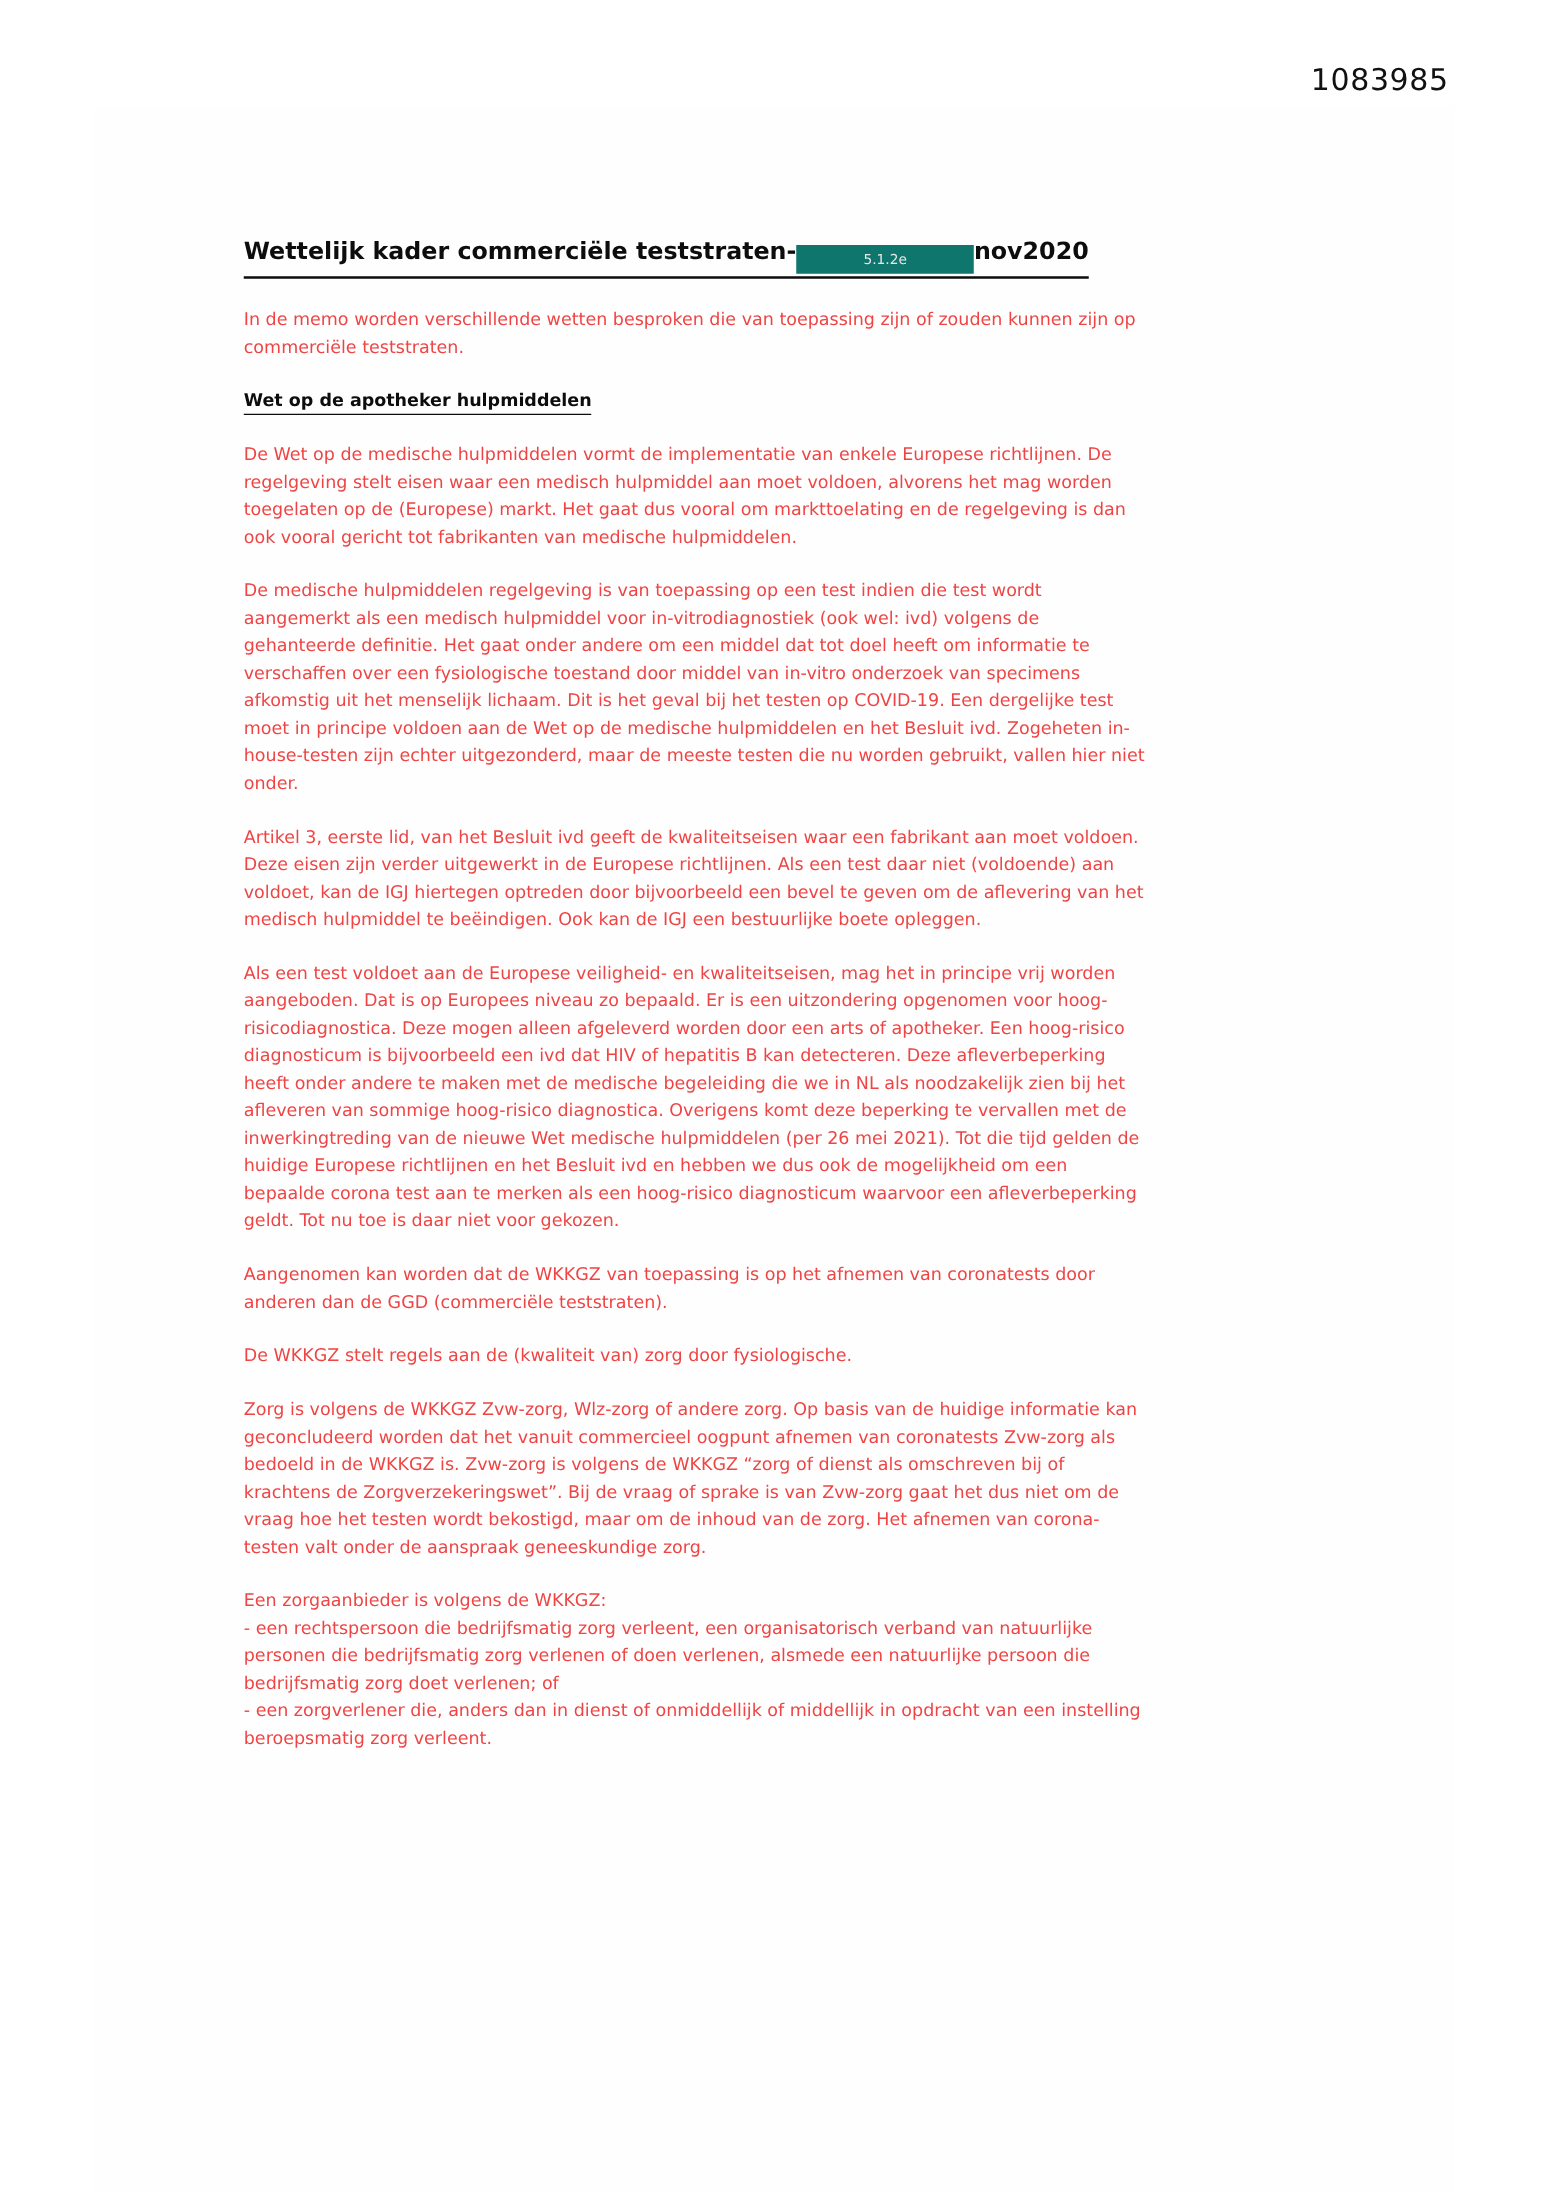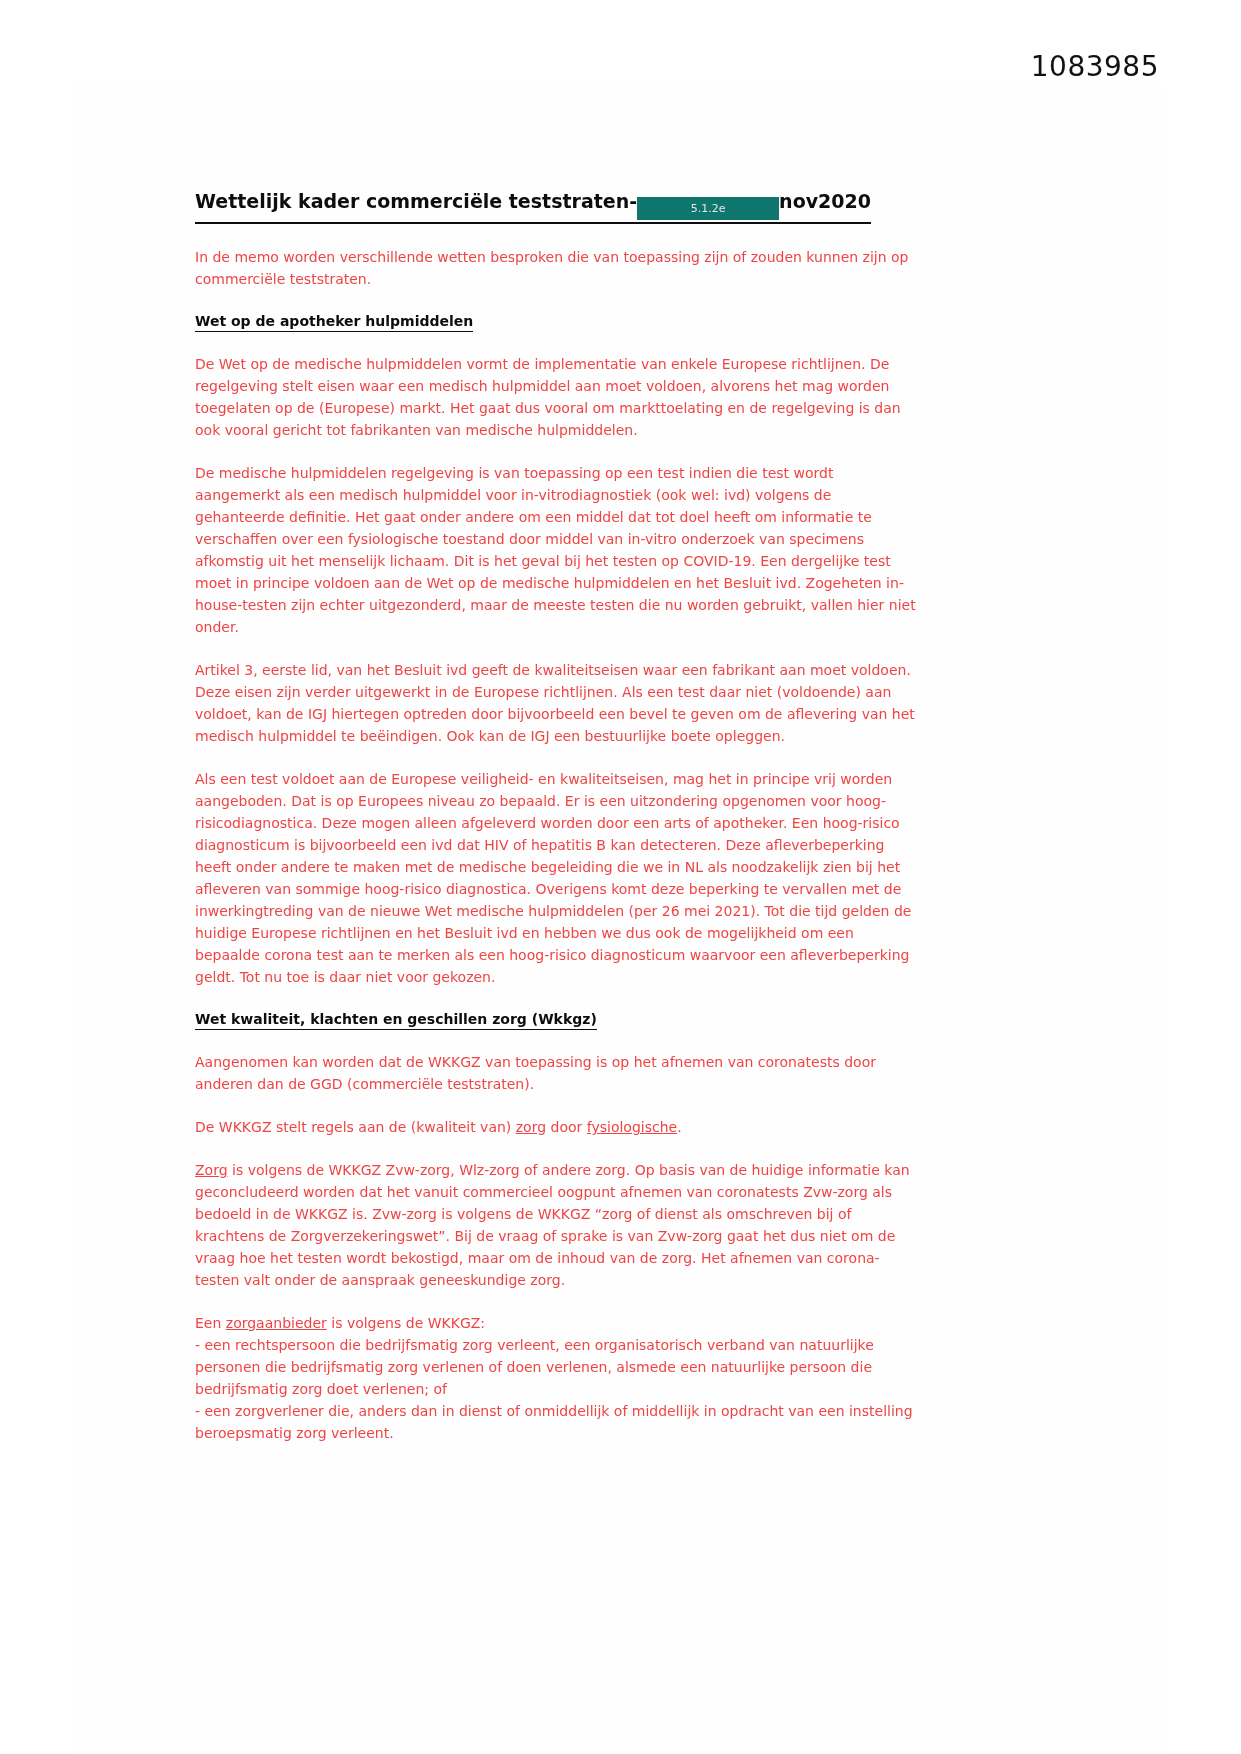--- a/index.html
+++ b/index.html
@@ -8,21 +8,21 @@
     background:#ffffff;
     font-family:"DejaVu Sans","Liberation Sans",sans-serif;
     color:#1c1c1c;
   }
   .scan-page{
     position:absolute;left:75px;top:85px;width:1088px;height:1669px;
     background:#fefefe;
   }
   .doc-number{
     position:absolute;top:50px;right:82px;
-    font-size:28px;color:#111;letter-spacing:0.5px;
+    font-size:24px;color:#111;letter-spacing:0.5px;
   }
   .content{
     position:absolute;left:195px;top:190px;width:724px;
   }
   .doc-title{
     display:inline-block;
     font-size:19px;font-weight:bold;color:#0d0d0d;
     border-bottom:2px solid #0d0d0d;
     padding-bottom:2px;margin:0 0 22px 0;
     white-space:nowrap;
@@ -38,21 +38,21 @@
     font-size:14px;font-weight:bold;color:#0d0d0d;
     border-bottom:1.5px solid #0d0d0d;
     padding-bottom:2px;margin:0 0 21px 0;
   }
   .heading-row{margin:0;}
   .para{
     font-size:14px;line-height:22px;color:#ef4444;
     margin:0 0 21px 0;
     white-space:pre-wrap;
   }
-  .para .u{text-decoration:underline;text-align:right;}
+  .para .u{text-align:right;}
 </style>
 </head>
 <body>
 
 <div class="scan-page"></div>
 
 <div class="doc-number">1083985</div>
 
 <div class="content">
 
@@ -60,21 +60,20 @@
 
   <p class="para"><span>In de memo worden verschillende wetten besproken die van toepassing zijn of zouden kunnen zijn op commerciële teststraten.</span></p>
 
   <div class="heading-row"><h2 class="section-heading">Wet op de apotheker hulpmiddelen</h2></div>
 
   <p class="para"><span>De Wet op de medische hulpmiddelen vormt de implementatie van enkele Europese richtlijnen. De regelgeving stelt eisen waar een medisch hulpmiddel aan moet voldoen, alvorens het mag worden toegelaten op de (Europese) markt. Het gaat dus vooral om markttoelating en de regelgeving is dan ook vooral gericht tot fabrikanten van medische hulpmiddelen.</span></p>
   <p class="para"><span>De medische hulpmiddelen regelgeving is van toepassing op een test indien die test wordt aangemerkt als een medisch hulpmiddel voor in-vitrodiagnostiek (ook wel: ivd) volgens de gehanteerde definitie. Het gaat onder andere om een middel dat tot doel heeft om informatie te verschaffen over een fysiologische toestand door middel van in-vitro onderzoek van specimens afkomstig uit het menselijk lichaam. Dit is het geval bij het testen op COVID-19. Een dergelijke test moet in principe voldoen aan de Wet op de medische hulpmiddelen en het Besluit ivd. Zogeheten in-house-testen zijn echter uitgezonderd, maar de meeste testen die nu worden gebruikt, vallen hier niet onder.</span></p>
   <p class="para"><span>Artikel 3, eerste lid, van het Besluit ivd geeft de kwaliteitseisen waar een fabrikant aan moet voldoen. Deze eisen zijn verder uitgewerkt in de Europese richtlijnen. Als een test daar niet (voldoende) aan voldoet, kan de IGJ hiertegen optreden door bijvoorbeeld een bevel te geven om de aflevering van het medisch hulpmiddel te beëindigen. Ook kan de IGJ een bestuurlijke boete opleggen.</span></p>
   <p class="para"><span>Als een test voldoet aan de Europese veiligheid- en kwaliteitseisen, mag het in principe vrij worden aangeboden. Dat is op Europees niveau zo bepaald. Er is een uitzondering opgenomen voor hoog-risicodiagnostica. Deze mogen alleen afgeleverd worden door een arts of apotheker. Een hoog-risico diagnosticum is bijvoorbeeld een ivd dat HIV of hepatitis B kan detecteren. Deze afleverbeperking heeft onder andere te maken met de medische begeleiding die we in NL als noodzakelijk zien bij het afleveren van sommige hoog-risico diagnostica. Overigens komt deze beperking te vervallen met de inwerkingtreding van de nieuwe Wet medische hulpmiddelen (per 26 mei 2021). Tot die tijd gelden de huidige Europese richtlijnen en het Besluit ivd en hebben we dus ook de mogelijkheid om een bepaalde corona test aan te merken als een hoog-risico diagnosticum waarvoor een afleverbeperking geldt. Tot nu toe is daar niet voor gekozen.</span></p>
 
-  <div class="heading-row"><h2 class="section-heading">Wet kwaliteit, klachten en geschillen zorg (Wkkgz)</h2></div>
 
   <p class="para"><span>Aangenomen kan worden dat de WKKGZ van toepassing is op het afnemen van coronatests door anderen dan de GGD (commerciële teststraten).</span></p>
   <p class="para"><span>De WKKGZ stelt regels aan de (kwaliteit van) </span><span class="u">zorg</span><span> door </span><span class="u">fysiologische</span><span>.</span></p>
   <p class="para"><span class="u">Zorg</span><span> is volgens de WKKGZ Zvw-zorg, Wlz-zorg of andere zorg. Op basis van de huidige informatie kan geconcludeerd worden dat het vanuit commercieel oogpunt afnemen van coronatests Zvw-zorg als bedoeld in de WKKGZ is. Zvw-zorg is volgens de WKKGZ “zorg of dienst als omschreven bij of krachtens de Zorgverzekeringswet”. Bij de vraag of sprake is van Zvw-zorg gaat het dus niet om de vraag hoe het testen wordt bekostigd, maar om de inhoud van de zorg. Het afnemen van corona-testen valt onder de aanspraak geneeskundige zorg.</span></p>
   <p class="para"><span>Een </span><span class="u">zorgaanbieder</span><span> is volgens de WKKGZ:
 - een rechtspersoon die bedrijfsmatig zorg verleent, een organisatorisch verband van natuurlijke personen die bedrijfsmatig zorg verlenen of doen verlenen, alsmede een natuurlijke persoon die bedrijfsmatig zorg doet verlenen; of
 - een zorgverlener die, anders dan in dienst of onmiddellijk of middellijk in opdracht van een instelling beroepsmatig zorg verleent.</span></p>
 
 </div>
 

